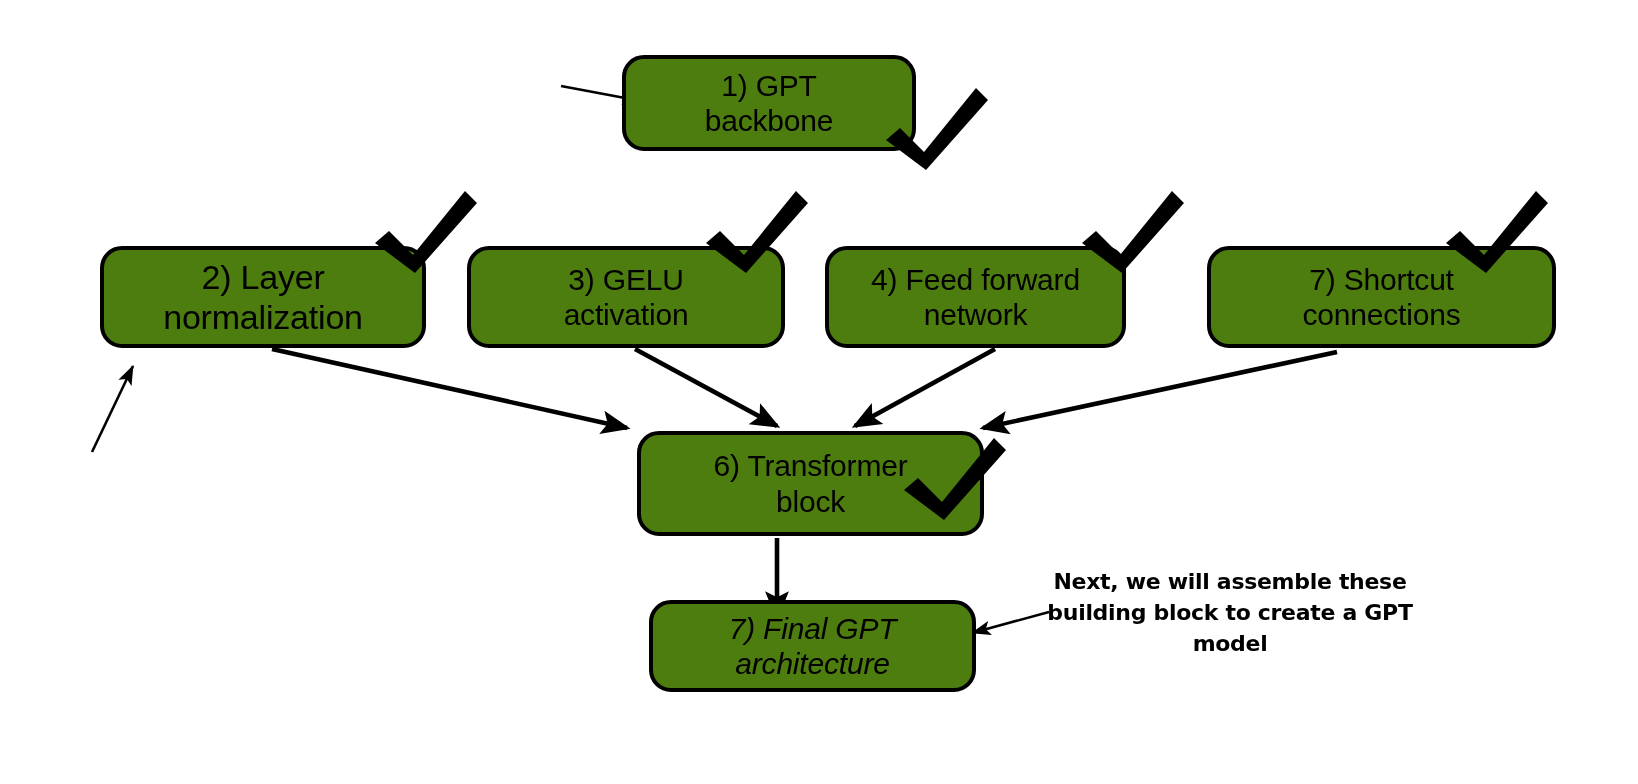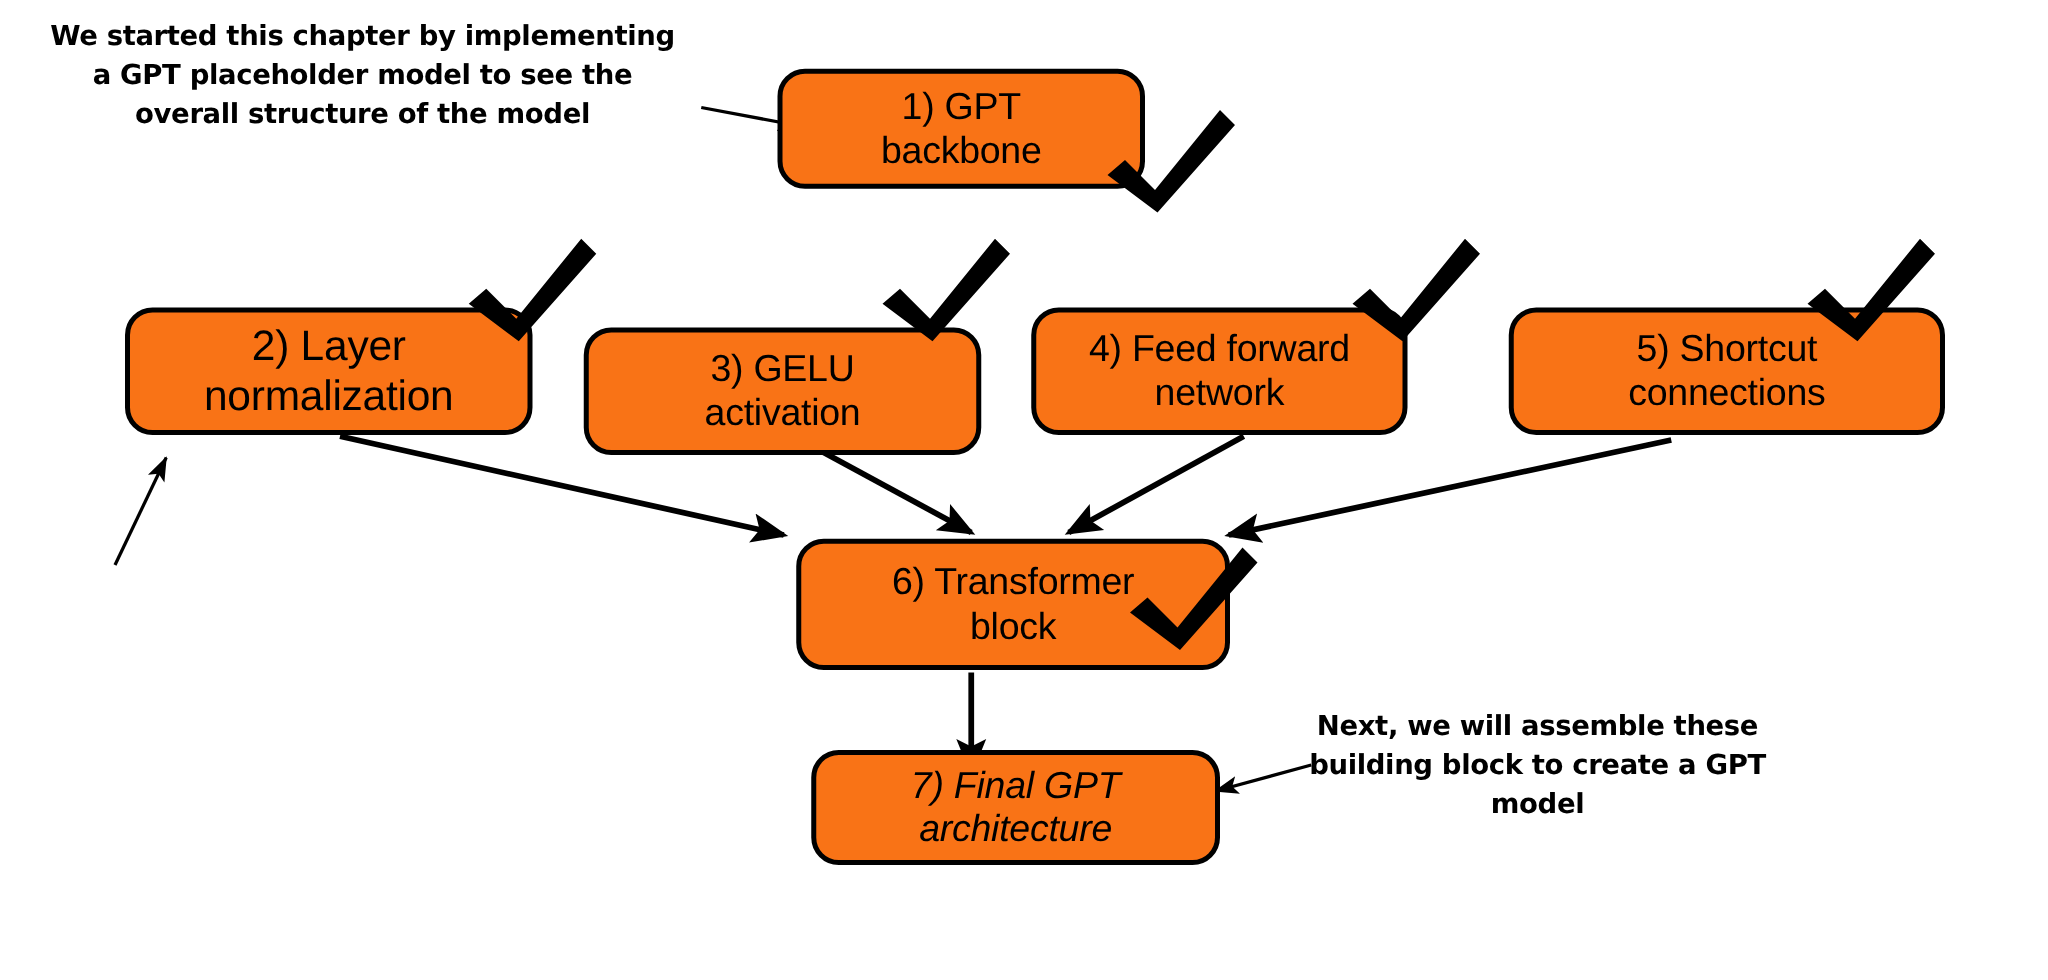--- a/index.html
+++ b/index.html
@@ -24,21 +24,21 @@
     top: 0;
     left: 0;
     width: 1638px;
     height: 784px;
   }
   .node-box {
     position: absolute;
     box-sizing: border-box;
     border: 4px solid #000000;
     border-radius: 22px;
-    background: #f97316;
+    background: #4d7c0f;
     display: flex;
     align-items: center;
     justify-content: center;
     text-align: center;
     color: #000000;
     font-family: "Liberation Sans", sans-serif;
     font-weight: 400;
     line-height: 1.18;
     letter-spacing: -0.2px;
   }
@@ -97,32 +97,32 @@
   <div class="node-box" style="left:622px; top:55px; width:294px; height:96px; font-size:30px;">
     <span class="node-label">1) GPT
 backbone</span>
   </div>
 
   <div class="node-box" style="left:100px; top:246px; width:326px; height:102px; font-size:34px;">
     <span class="node-label">2) Layer
 normalization</span>
   </div>
 
-  <div class="node-box" style="left:467px; top:262px; width:318px; height:102px; font-size:30px;">
+  <div class="node-box" style="left:467px; top:246px; width:318px; height:102px; font-size:30px;">
     <span class="node-label">3) GELU
 activation</span>
   </div>
 
   <div class="node-box" style="left:825px; top:246px; width:301px; height:102px; font-size:30px;">
     <span class="node-label">4) Feed forward
 network</span>
   </div>
 
   <div class="node-box" style="left:1207px; top:246px; width:349px; height:102px; font-size:30px;">
-    <span class="node-label">5) Shortcut
+    <span class="node-label">7) Shortcut
 connections</span>
   </div>
 
   <div class="node-box" style="left:637px; top:431px; width:347px; height:105px; font-size:30px;">
     <span class="node-label">6) Transformer
 block</span>
   </div>
 
   <div class="node-box" style="left:649px; top:600px; width:327px; height:92px; font-size:30px;font-style:italic;">
     <span class="node-label">7) Final GPT
@@ -146,22 +146,19 @@
   </svg>
 
   <svg class="checkmark" style="left:1440px; top:185px;" width="110" height="95" viewBox="0 0 110 95">
     <path d="M6 58 L20 46 L44 70 L96 6 L108 18 L46 88 Z" fill="#000000"></path>
   </svg>
 
   <svg class="checkmark" style="left:898px; top:432px;" width="110" height="95" viewBox="0 0 110 95">
     <path d="M6 58 L20 46 L44 70 L96 6 L108 18 L46 88 Z" fill="#000000"></path>
   </svg>
 
-  <div class="annotation" style="left:10px; top:14px; width:560px; font-size:22px;">We started this chapter by implementing
-a GPT placeholder model to see the
-overall structure of the model</div>
 
 
   <div class="annotation" style="left:1010px; top:566px; width:440px; font-size:22px;">Next, we will assemble these
 building block to create a GPT
 model</div>
 
 </div>
 
 </body></html>

